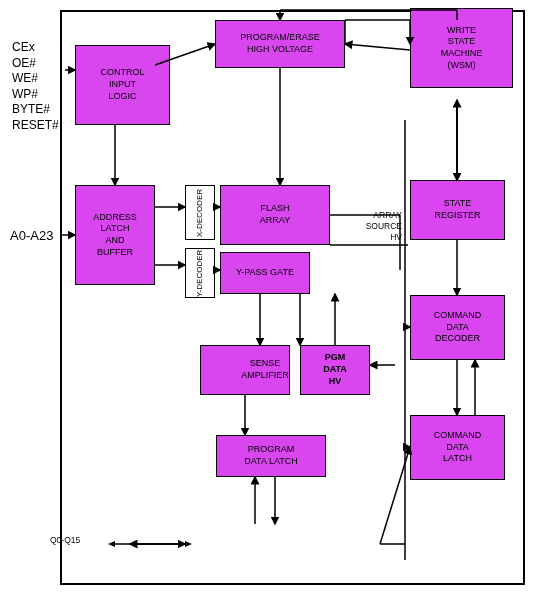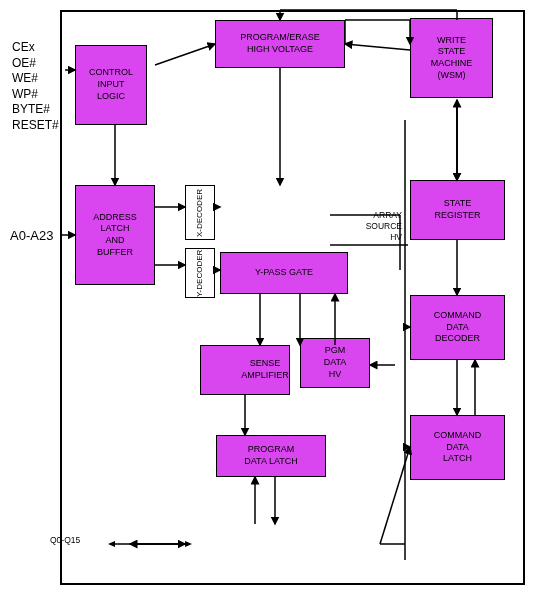--- a/index.html
+++ b/index.html
@@ -59,32 +59,32 @@
       transform: rotate(180deg);
     }
   </style>
 </head>
 <body>
 
 <div class="diagram">
 
   <div style="position:absolute;left:60px;top:10px;width:465px;height:575px;border:2px solid #000;background:transparent;"></div>
 
-  <div class="block" style="left:75px;top:45px;width:72px;height:80px;">
+  <div class="block" style="left:75px;top:45px;width:95px;height:80px;">
     <span style="white-space:pre-line;font-size:9px;">CONTROL
 INPUT
 LOGIC</span>
   </div>
 
   <div class="block" style="left:215px;top:20px;width:130px;height:48px;">
     <span style="white-space:pre-line;font-size:9px;">PROGRAM/ERASE
 HIGH VOLTAGE</span>
   </div>
 
-  <div class="block" style="left:410px;top:18px;width:83px;height:80px;">
+  <div class="block" style="left:410px;top:8px;width:103px;height:80px;">
     <span style="white-space:pre-line;font-size:9px;">WRITE
 STATE
 MACHINE
 (WSM)</span>
   </div>
 
   <div class="block" style="left:75px;top:185px;width:80px;height:100px;">
     <span style="white-space:pre-line;font-size:9px;">ADDRESS
 LATCH
 AND
@@ -92,22 +92,26 @@
   </div>
 
   <div class="rotated-block" style="left:185px;top:185px;width:30px;height:55px;">
     <span style="white-space:pre-line;font-size:8px;">X-DECODER</span>
   </div>
 
   <div class="rotated-block" style="left:185px;top:248px;width:30px;height:50px;">
     <span style="white-space:pre-line;font-size:8px;">Y-DECODER</span>
   </div>
 
-
-  <div class="block" style="left:220px;top:252px;width:128px;height:42px;text-align:center;">
+  <div class="block" style="left:220px;top:185px;width:110px;height:60px;">
+    <span style="white-space:pre-line;font-size:9px;">FLASH
+ARRAY</span>
+  </div>
+
+  <div class="block" style="left:220px;top:252px;width:90px;height:42px;text-align:center;">
     <span style="white-space:pre-line;font-size:9px;">Y-PASS GATE</span>
   </div>
 
   <div class="label" style="left:342px;top:210px;width:60px;">
     <span style="white-space:pre-line;font-size:8.5px;">ARRAY
 SOURCE
 HV</span>
   </div>
 
   <div class="block" style="left:410px;top:180px;width:95px;height:60px;">
@@ -125,21 +129,21 @@
     <span style="white-space:pre-line;font-size:9px;">COMMAND
 DATA
 LATCH</span>
   </div>
 
   <div class="block" style="left:200px;top:345px;width:90px;height:50px;padding-left:40px;">
     <span style="white-space:pre-line;font-size:9px;">SENSE
 AMPLIFIER</span>
   </div>
 
-  <div class="block" style="left:300px;top:338px;width:70px;height:50px;">
+  <div class="block" style="left:300px;top:345px;width:70px;height:50px;font-weight:bold;">
     <span style="white-space:pre-line;font-size:9px;">PGM
 DATA
 HV</span>
   </div>
 
   <div class="block" style="left:216px;top:435px;width:110px;height:42px;">
     <span style="white-space:pre-line;font-size:9px;">PROGRAM
 DATA LATCH</span>
   </div>
 

